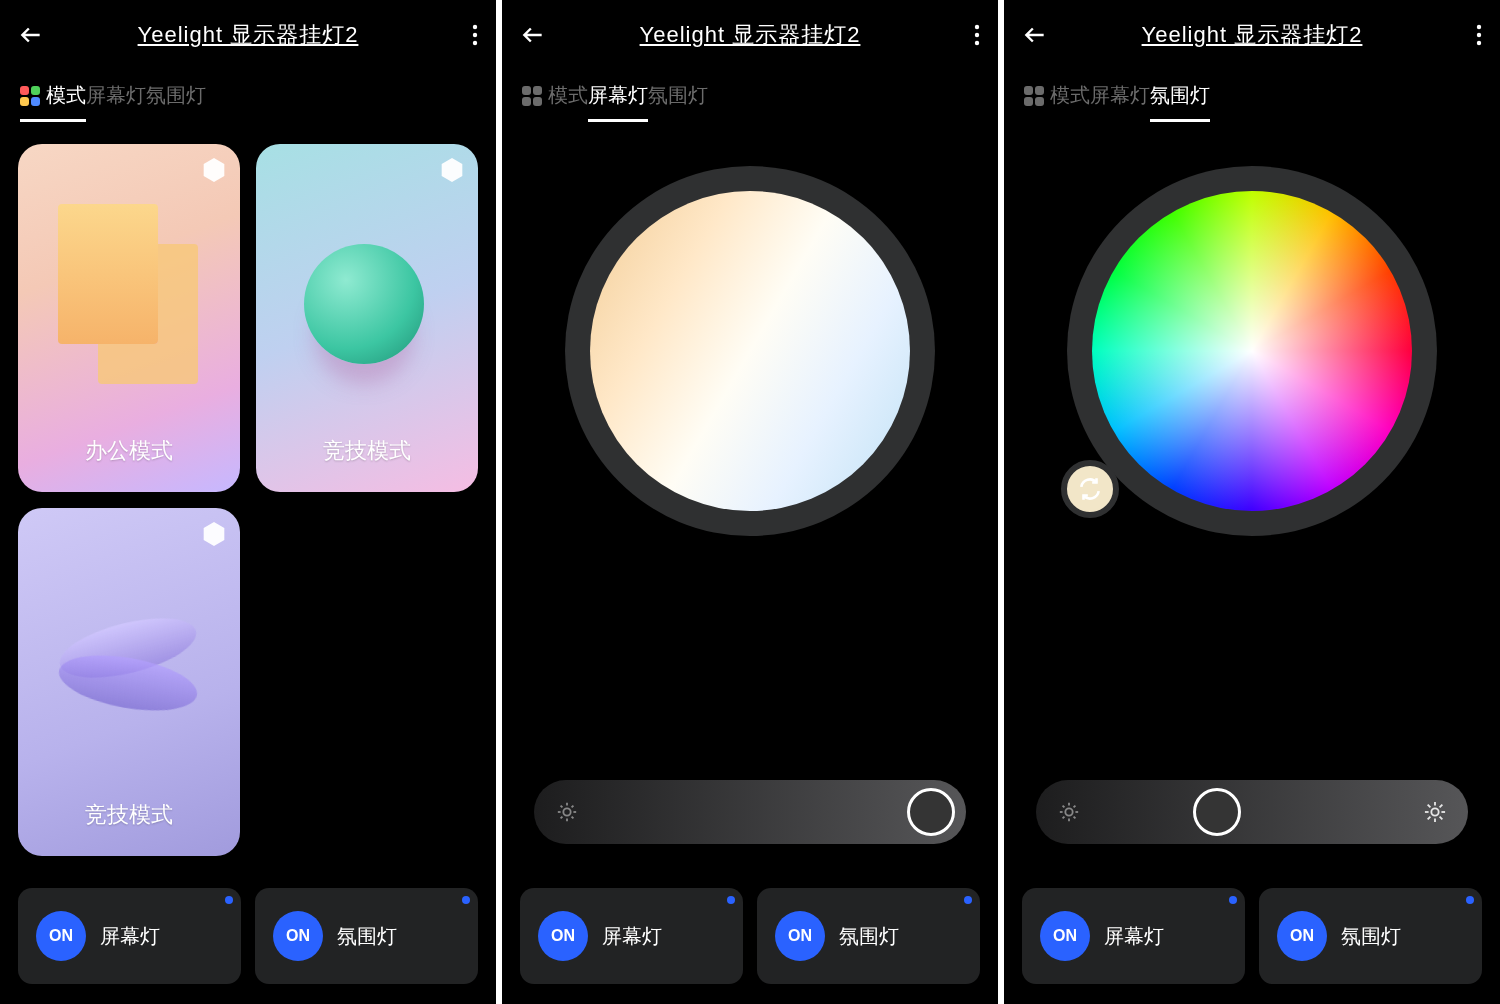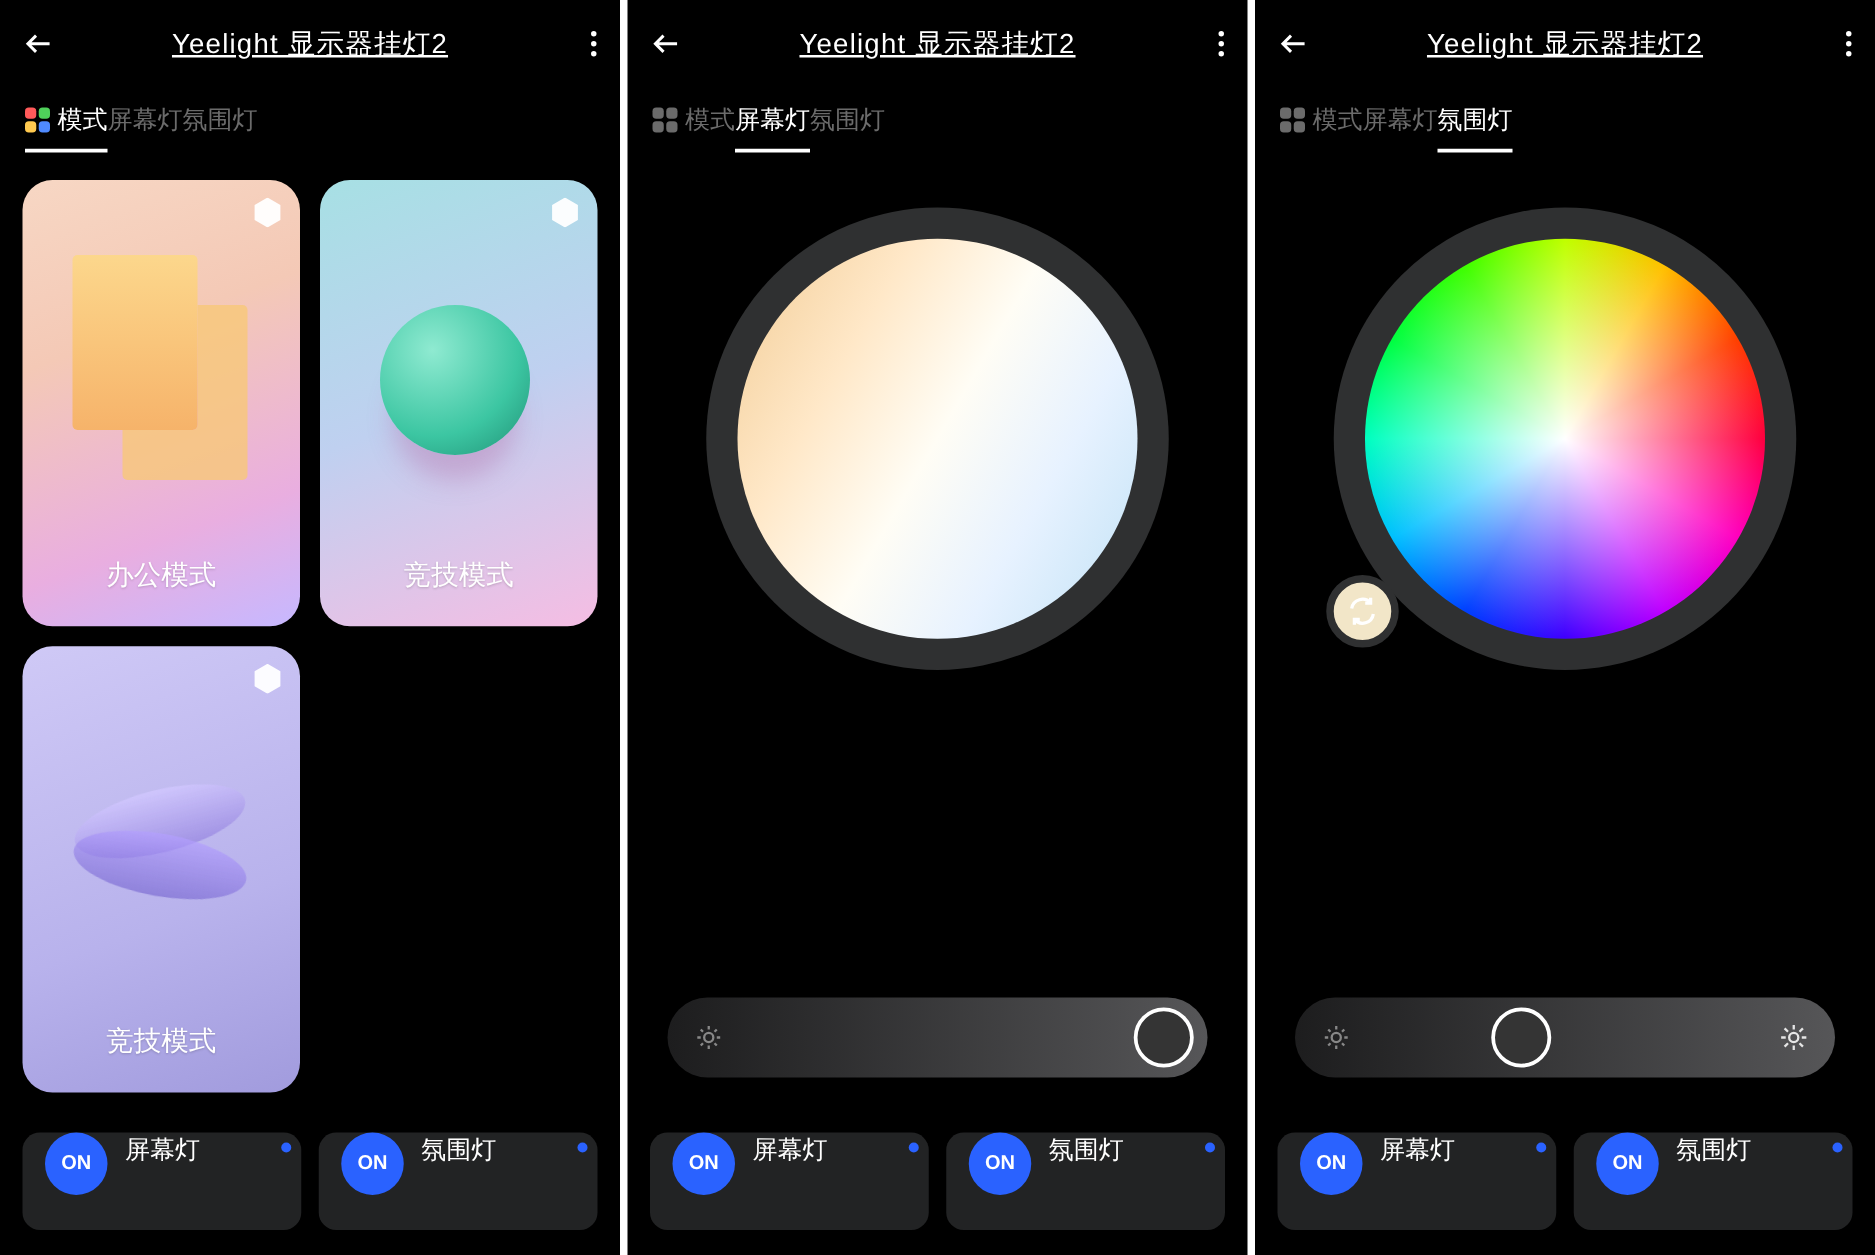--- a/index.html
+++ b/index.html
@@ -118,24 +118,25 @@
   .card-relax::after { top:150px; transform: rotate(10deg); background: linear-gradient(180deg, rgba(180,160,255,.7), rgba(100,80,200,.5)); }
 
   
   .bottom {
     display: flex;
     gap: 14px;
     padding: 14px 18px 20px 18px;
   }
   .toggle-card {
     flex: 1;
-    height: 78px;
+    height: 96px;
     background: #222324;
     border-radius: 14px;
     display: flex;
+    align-items: center;
     gap: 14px;
     padding: 0 18px;
     position: relative;
   }
   .toggle-card::after{
     content:""; position:absolute; top:8px; right:8px; width:8px;height:8px;border-radius:50%;
     background:#2a62ff;
   }
   .on-pill {
     width:50px;height:50px;border-radius:50%;

